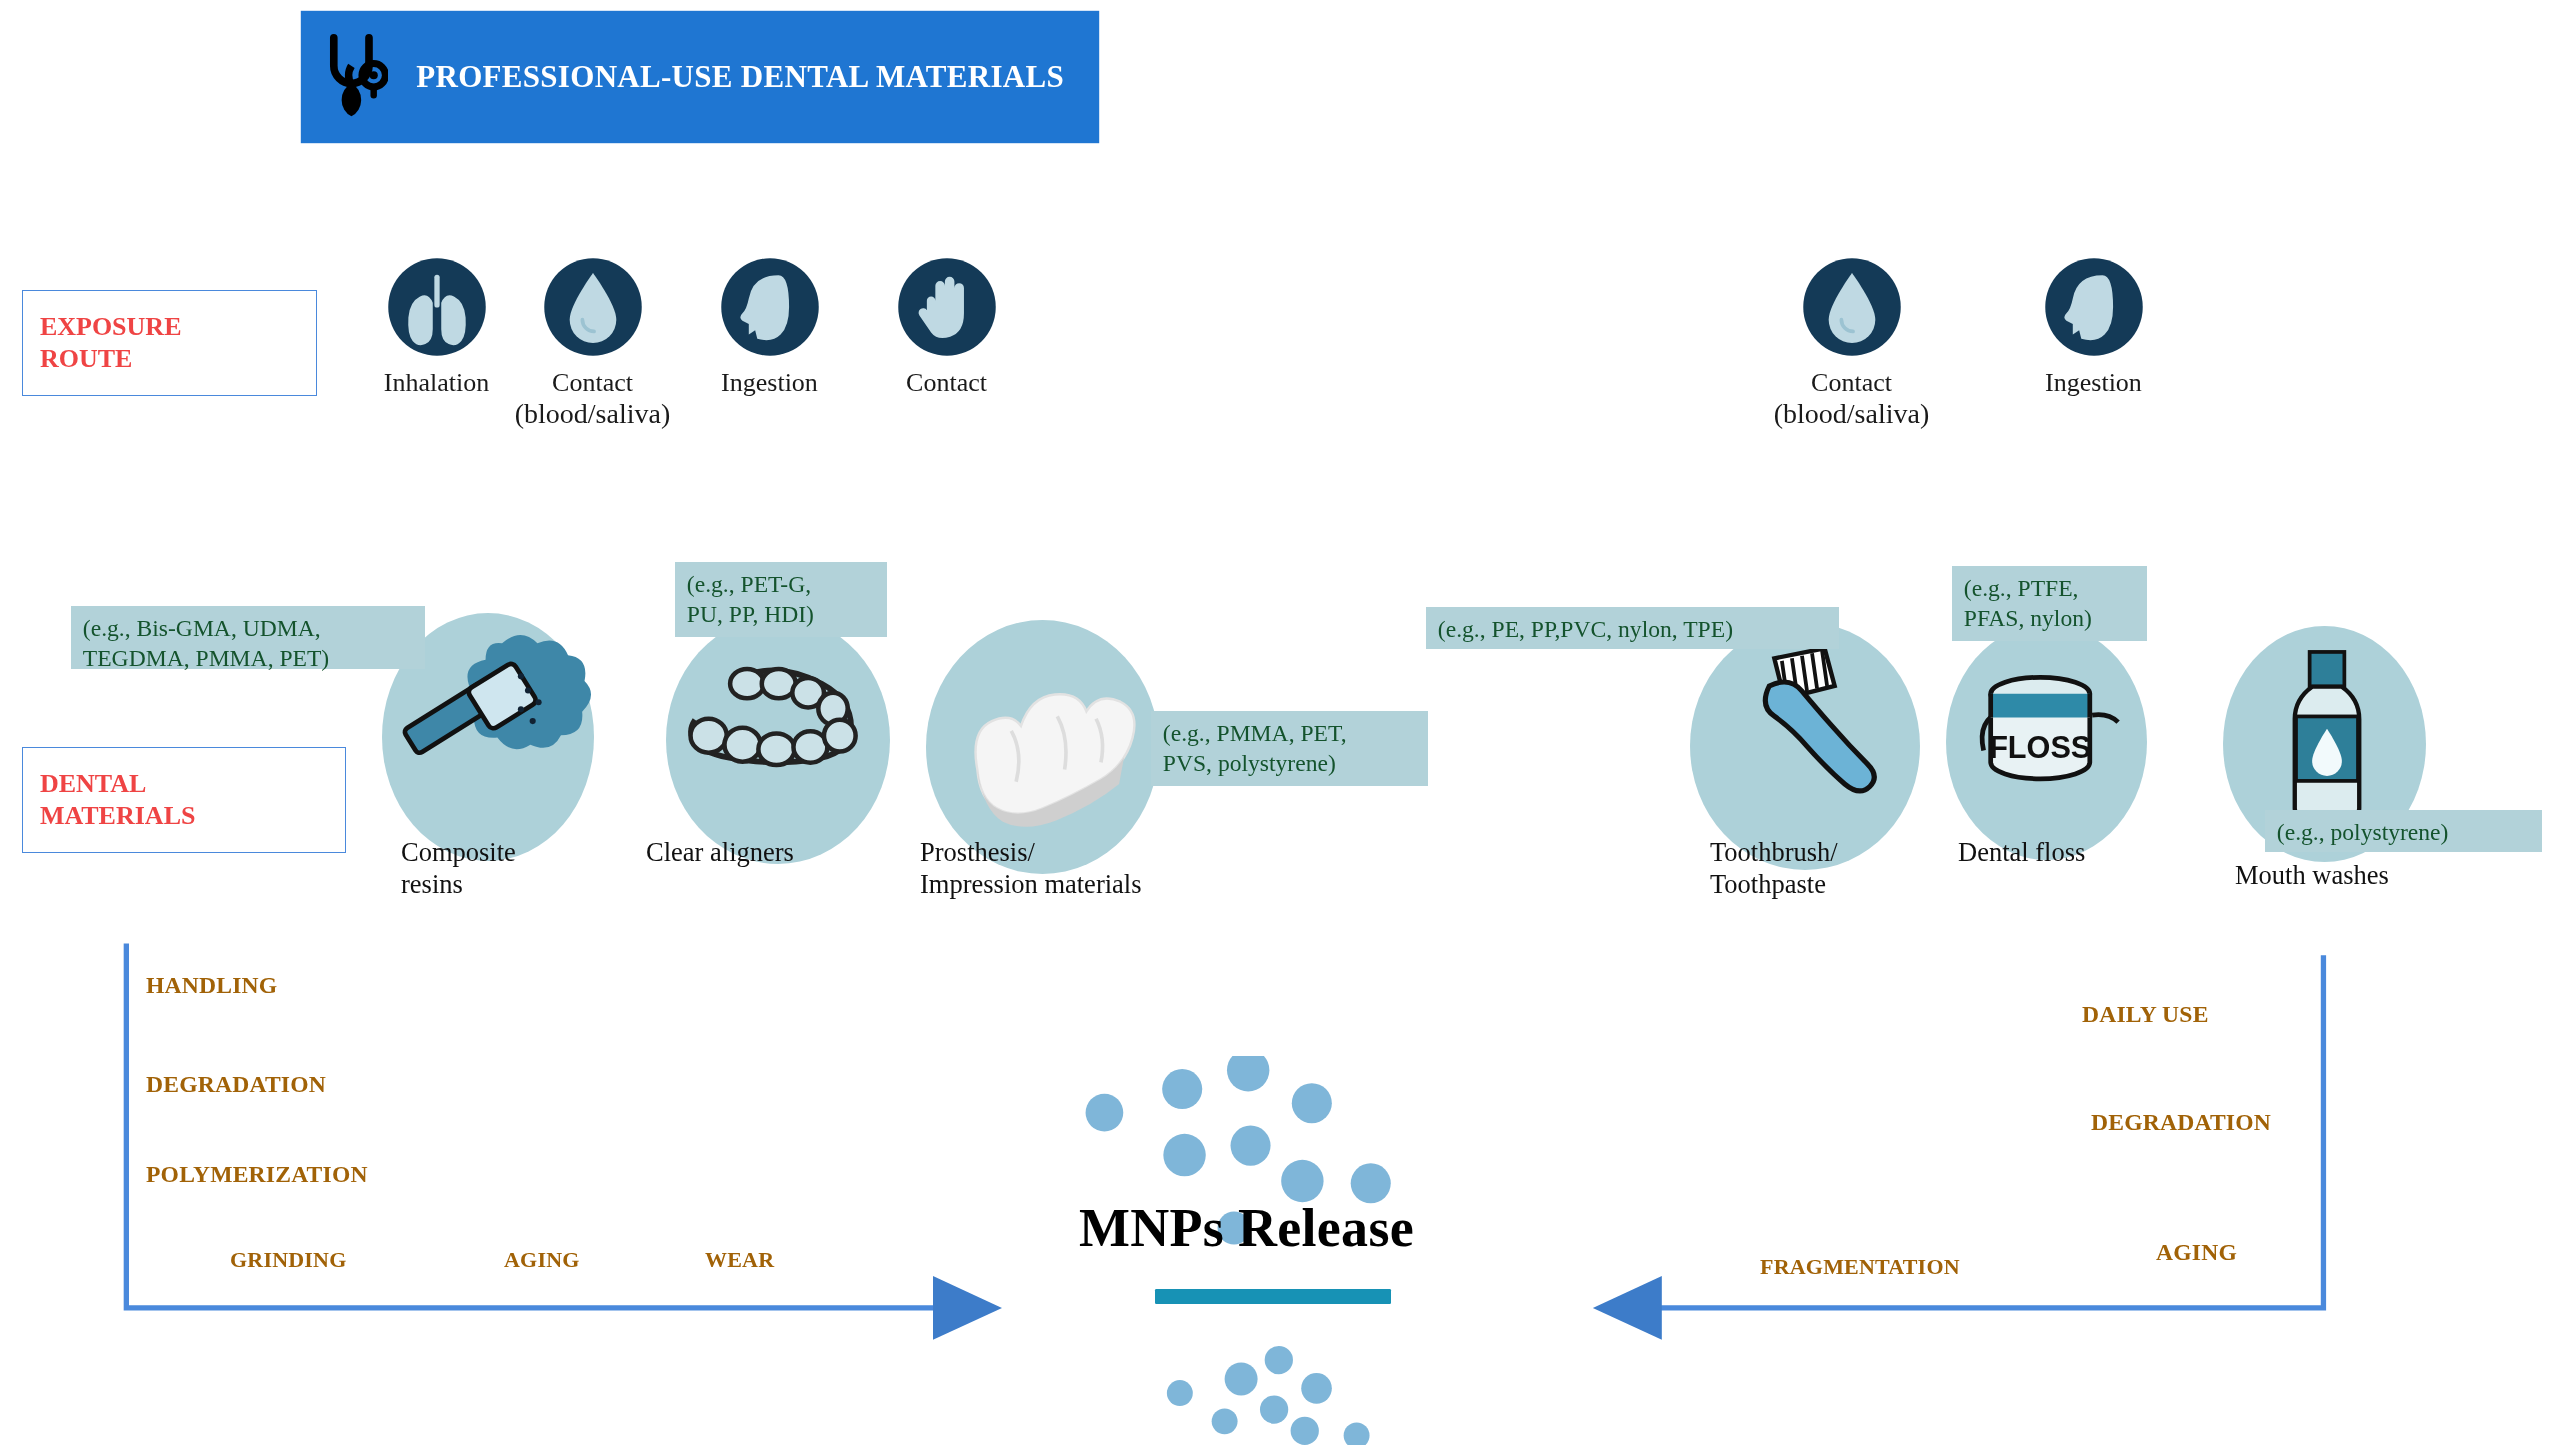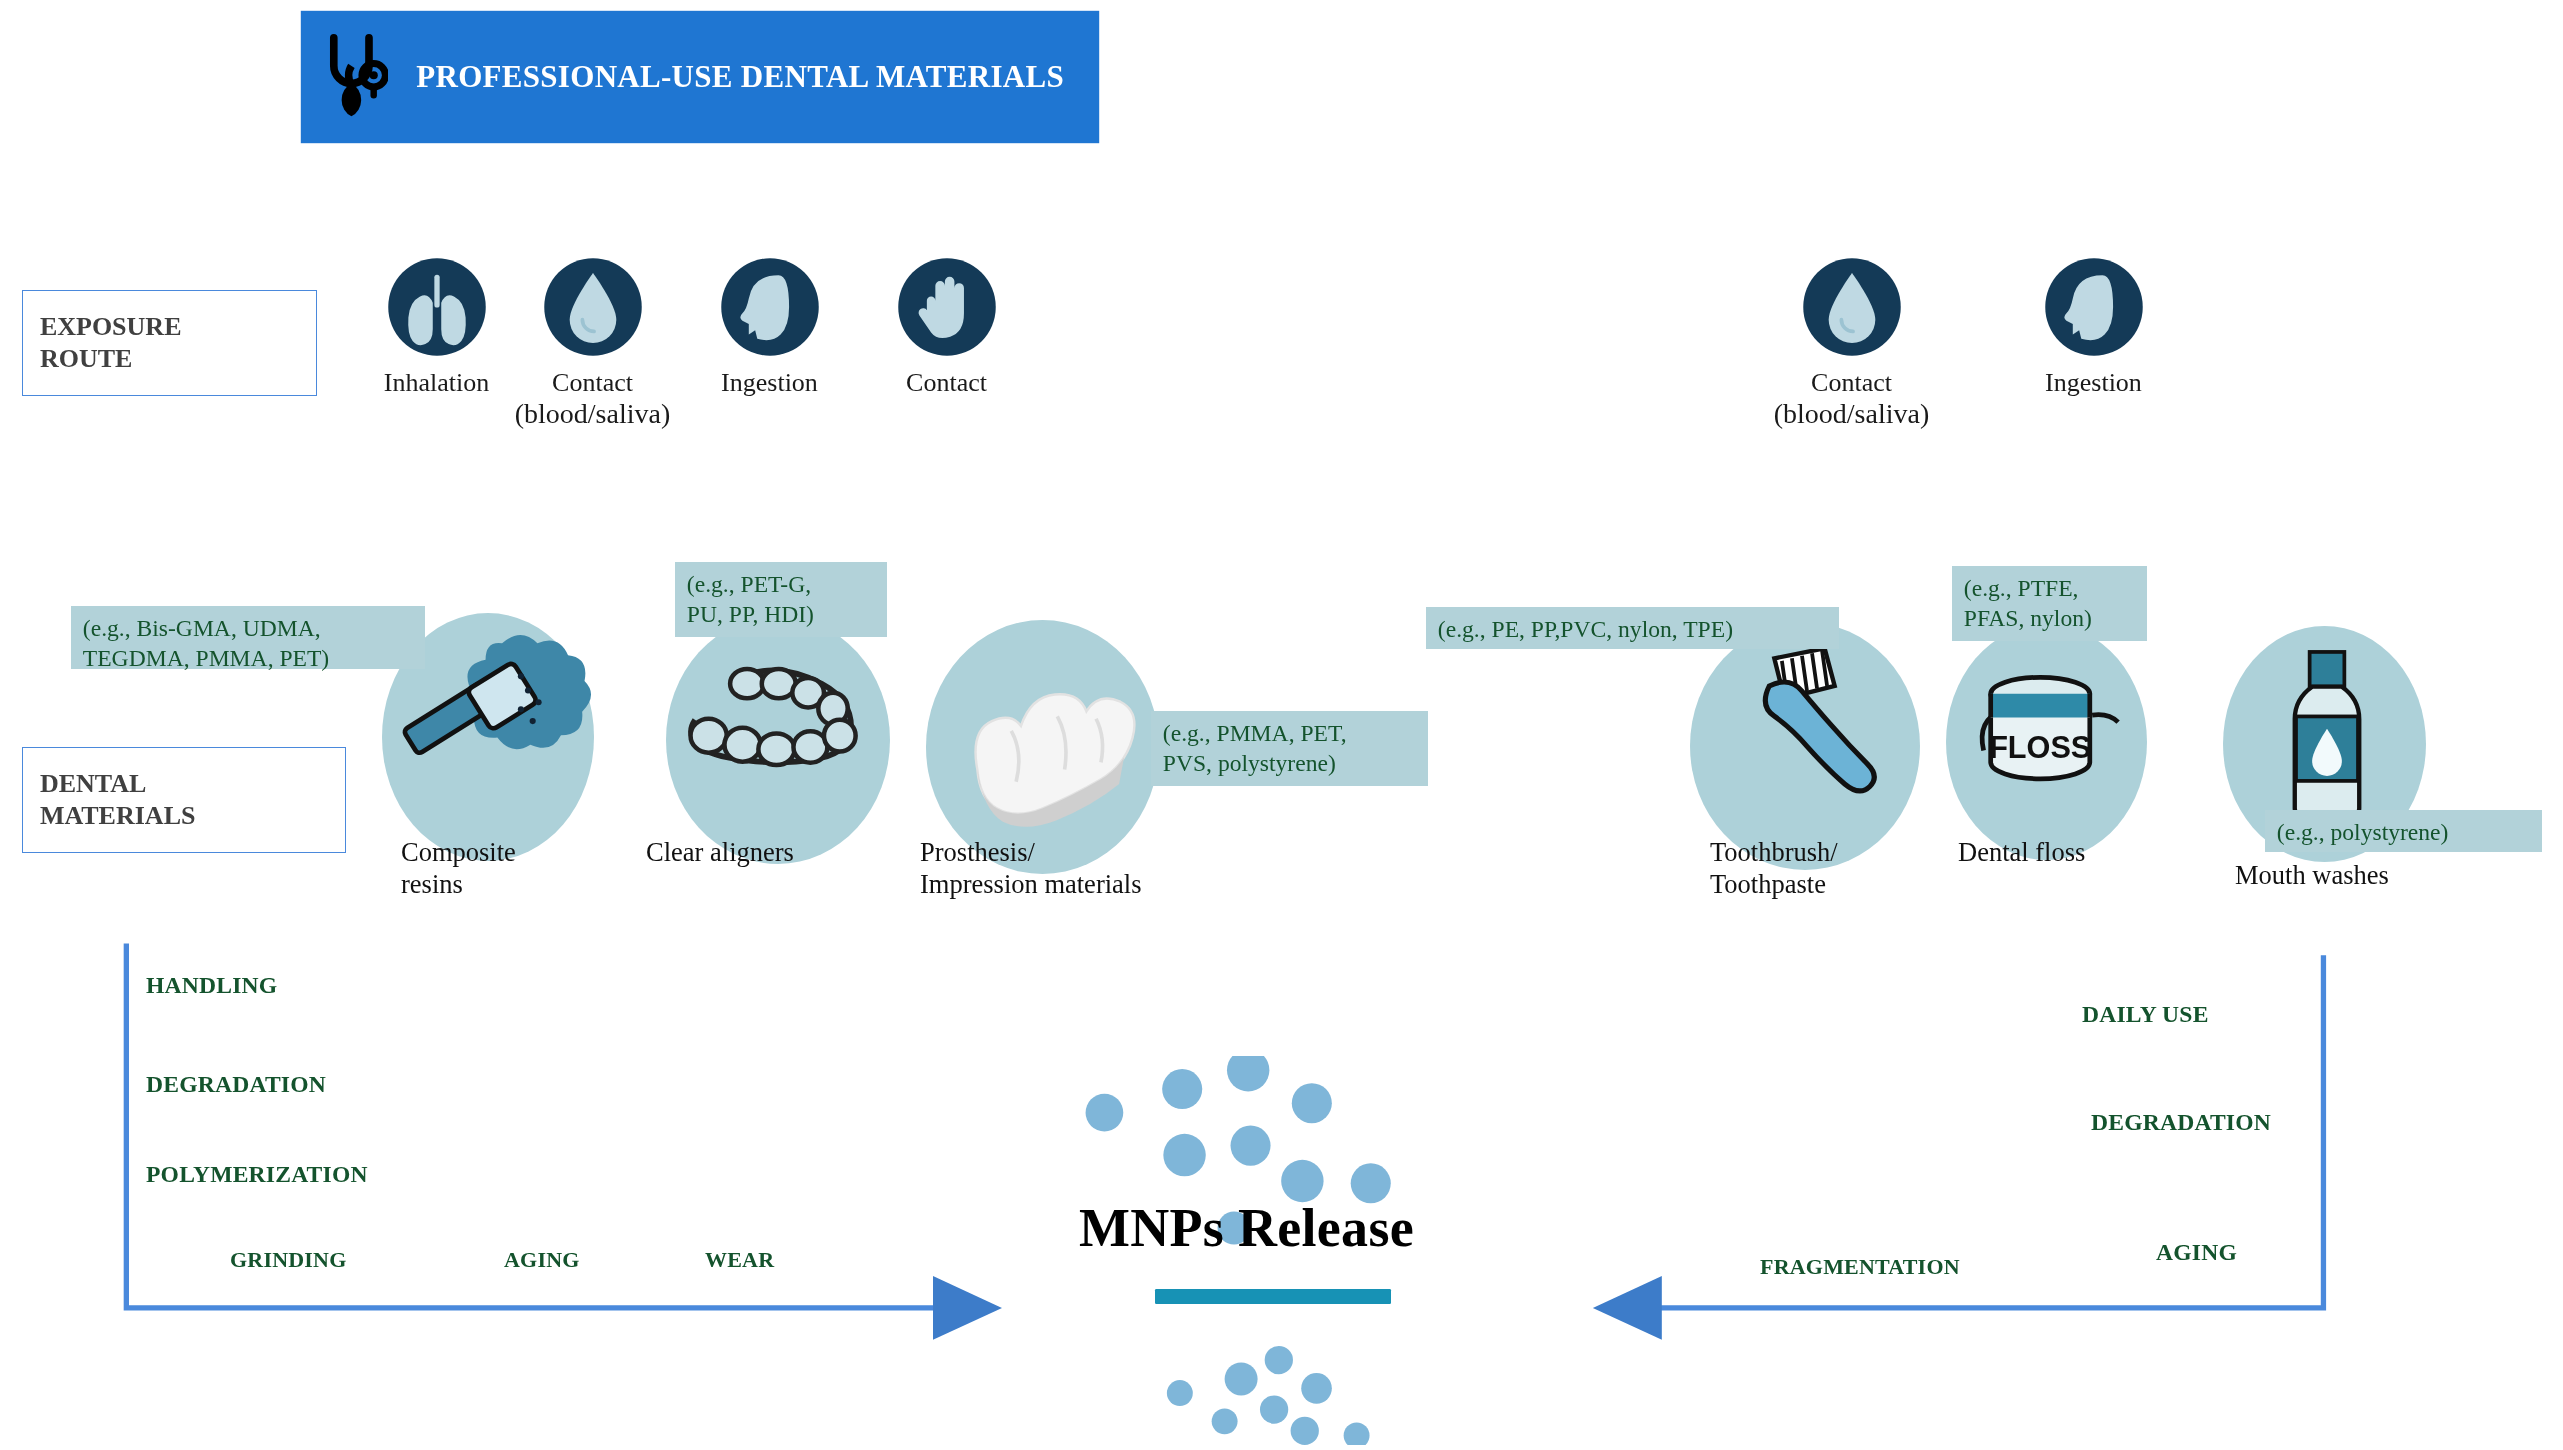--- a/index.html
+++ b/index.html
@@ -39,21 +39,21 @@
     border: 1.8px solid #4A89DC;
     background: #ffffff;
     display: flex;
     align-items: center;
     padding-left: 16.5px;
   }
   .outline-box-text {
     font-weight: bold;
     font-size: 26px;
     line-height: 1.22;
-    color: #404040;
+    color: #ef4444;
   }
 
   
   .exp-item { position: absolute; text-align: center; }
   .exp-circle { display:block; margin: 0 auto; }
   .exp-label {
     margin-top: 8.3px;
     font-size: 26px;
     color: #1a1a1a;
     line-height: 1.16;
@@ -87,21 +87,21 @@
     padding: 8.3px 10.6px 9.4px 11.8px;
     white-space: nowrap;
   }
 
   
   .proc {
     position: absolute;
     font-weight: bold;
     font-size: 23.6px;
     letter-spacing: 0.2px;
-    color: #14532d;
+    color: #a16207;
     white-space: nowrap;
   }
   .proc-sm { font-size: 22px; }
   #release-title {
     position: absolute;
     font-weight: bold;
     font-size: 54px;
     color: #000;
     white-space: nowrap;
     letter-spacing: 0.3px;

